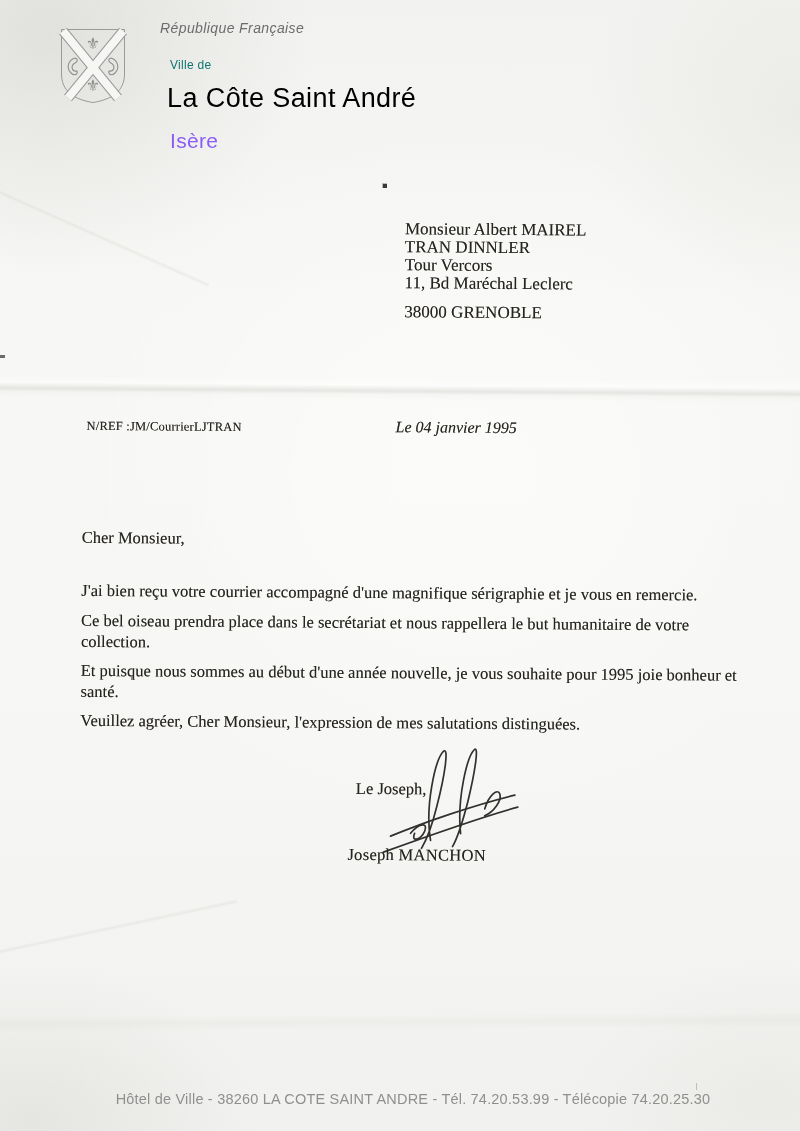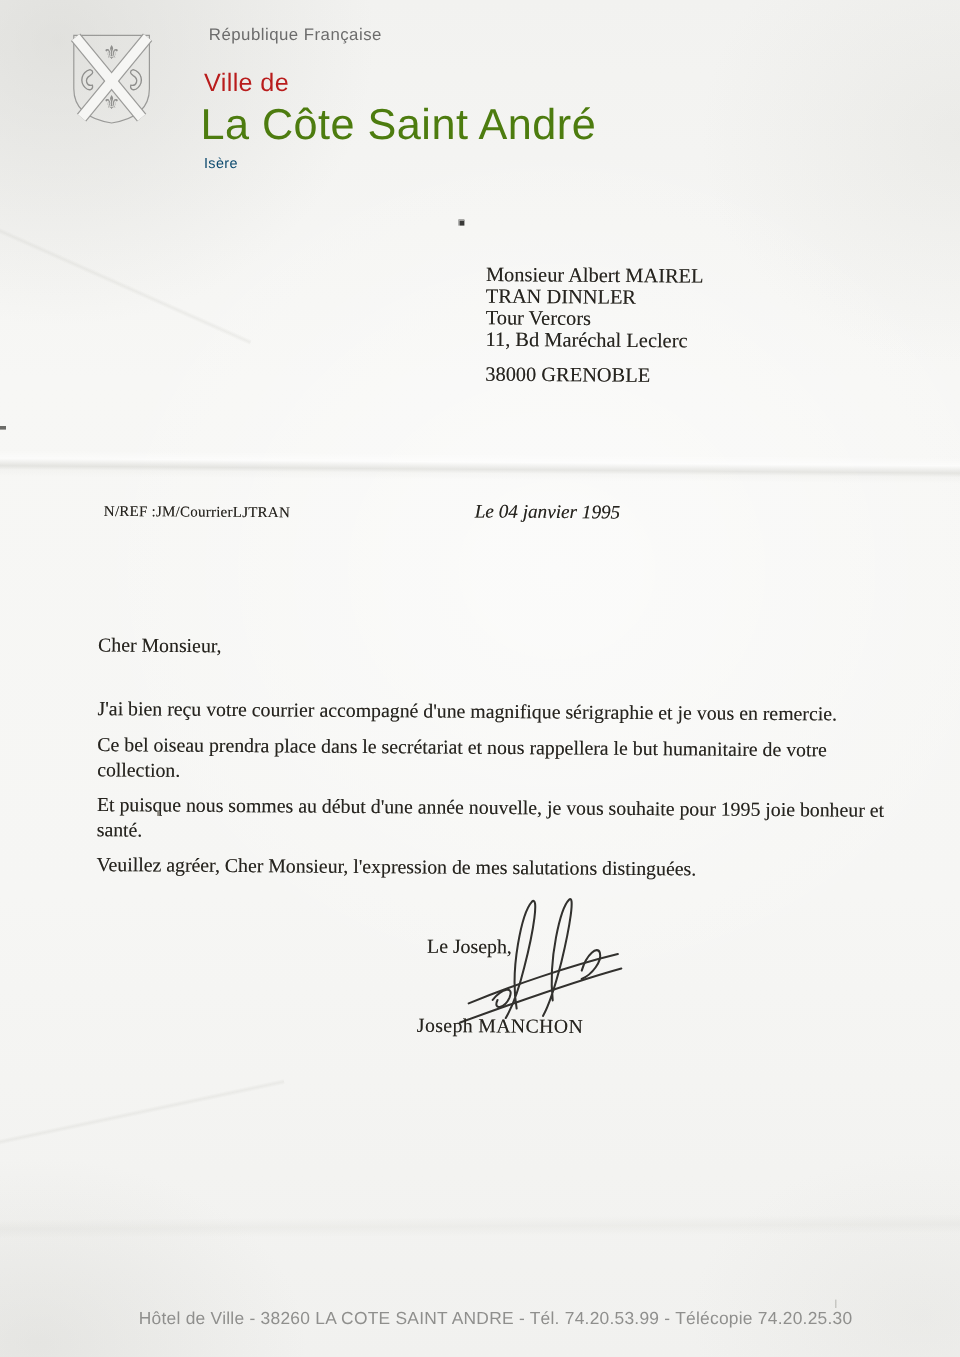--- a/index.html
+++ b/index.html
@@ -24,24 +24,24 @@
       rgba(183,183,176,0.30) 60%, rgba(214,214,208,0.12) 75%, rgba(255,255,255,0)); }
   .fold-lower { top:1014px; height:16px; transform:rotate(-0.3deg);
     background:linear-gradient(to bottom, rgba(255,255,255,0), rgba(208,208,202,0.18) 50%, rgba(255,255,255,0)); }
   .crease { position:absolute; pointer-events:none; background:linear-gradient(to bottom, rgba(255,255,255,0), rgba(196,196,190,0.22), rgba(255,255,255,0)); }
   .crease-a { left:-40px; top:230px; width:260px; height:5px; transform:rotate(24deg); }
   .crease-b { left:-60px; top:930px; width:300px; height:5px; transform:rotate(-12deg); }
 
   
   .letterhead { position:absolute; inset:0; font-family:"Liberation Sans", sans-serif; }
   .arms { position:absolute; left:59px; top:27px; }
-  .lh-republic { position:absolute; left:174px; top:20px; font-size:14px; color:#6c6c6c; letter-spacing:0.4px; }
-  .lh-villede  { position:absolute; left:170px; top:58px; font-size:21px; color:#b91c1c; letter-spacing:0.3px;text-align:center; }
-  .lh-city     { position:absolute; left:167px; top:83px; font-size:36px; color:#4d7c0f; letter-spacing:0.4px; }
-  .lh-dept     { position:absolute; left:170px; top:129px; font-size:12px; color:#0c4a6e; letter-spacing:0.3px; }
+  .lh-republic { position:absolute; left:160px; top:20px; font-size:14px; color:#6c6c6c; letter-spacing:0.4px;font-style:italic; }
+  .lh-villede  { position:absolute; left:170px; top:58px; font-size:12px; color:#0f766e; letter-spacing:0.3px;text-align:center; }
+  .lh-city     { position:absolute; left:167px; top:83px; font-size:27px; color:#000000; letter-spacing:0.4px; }
+  .lh-dept     { position:absolute; left:170px; top:129px; font-size:21px; color:#8b5cf6; letter-spacing:0.3px; }
 
   
   .typed { position:absolute; inset:0; transform:rotate(0.42deg); transform-origin:100px 230px;
            color:#26241f; text-shadow:0 0 0.5px rgba(62,58,52,0.55); }
   .recipient { position:absolute; left:405px; top:218px; font-size:17px; line-height:18px; }
   .recipient .city { margin-top:11px; }
   .ref  { position:absolute; left:88px;  top:419px; font-size:12.5px; letter-spacing:0.2px; }
   .date { position:absolute; left:397px; top:416px; font-size:16px;font-style:italic; }
   .body-block { position:absolute; left:84px; top:527px; width:690px; font-size:16.5px; }
   .para { line-height:21px; white-space:nowrap; }

